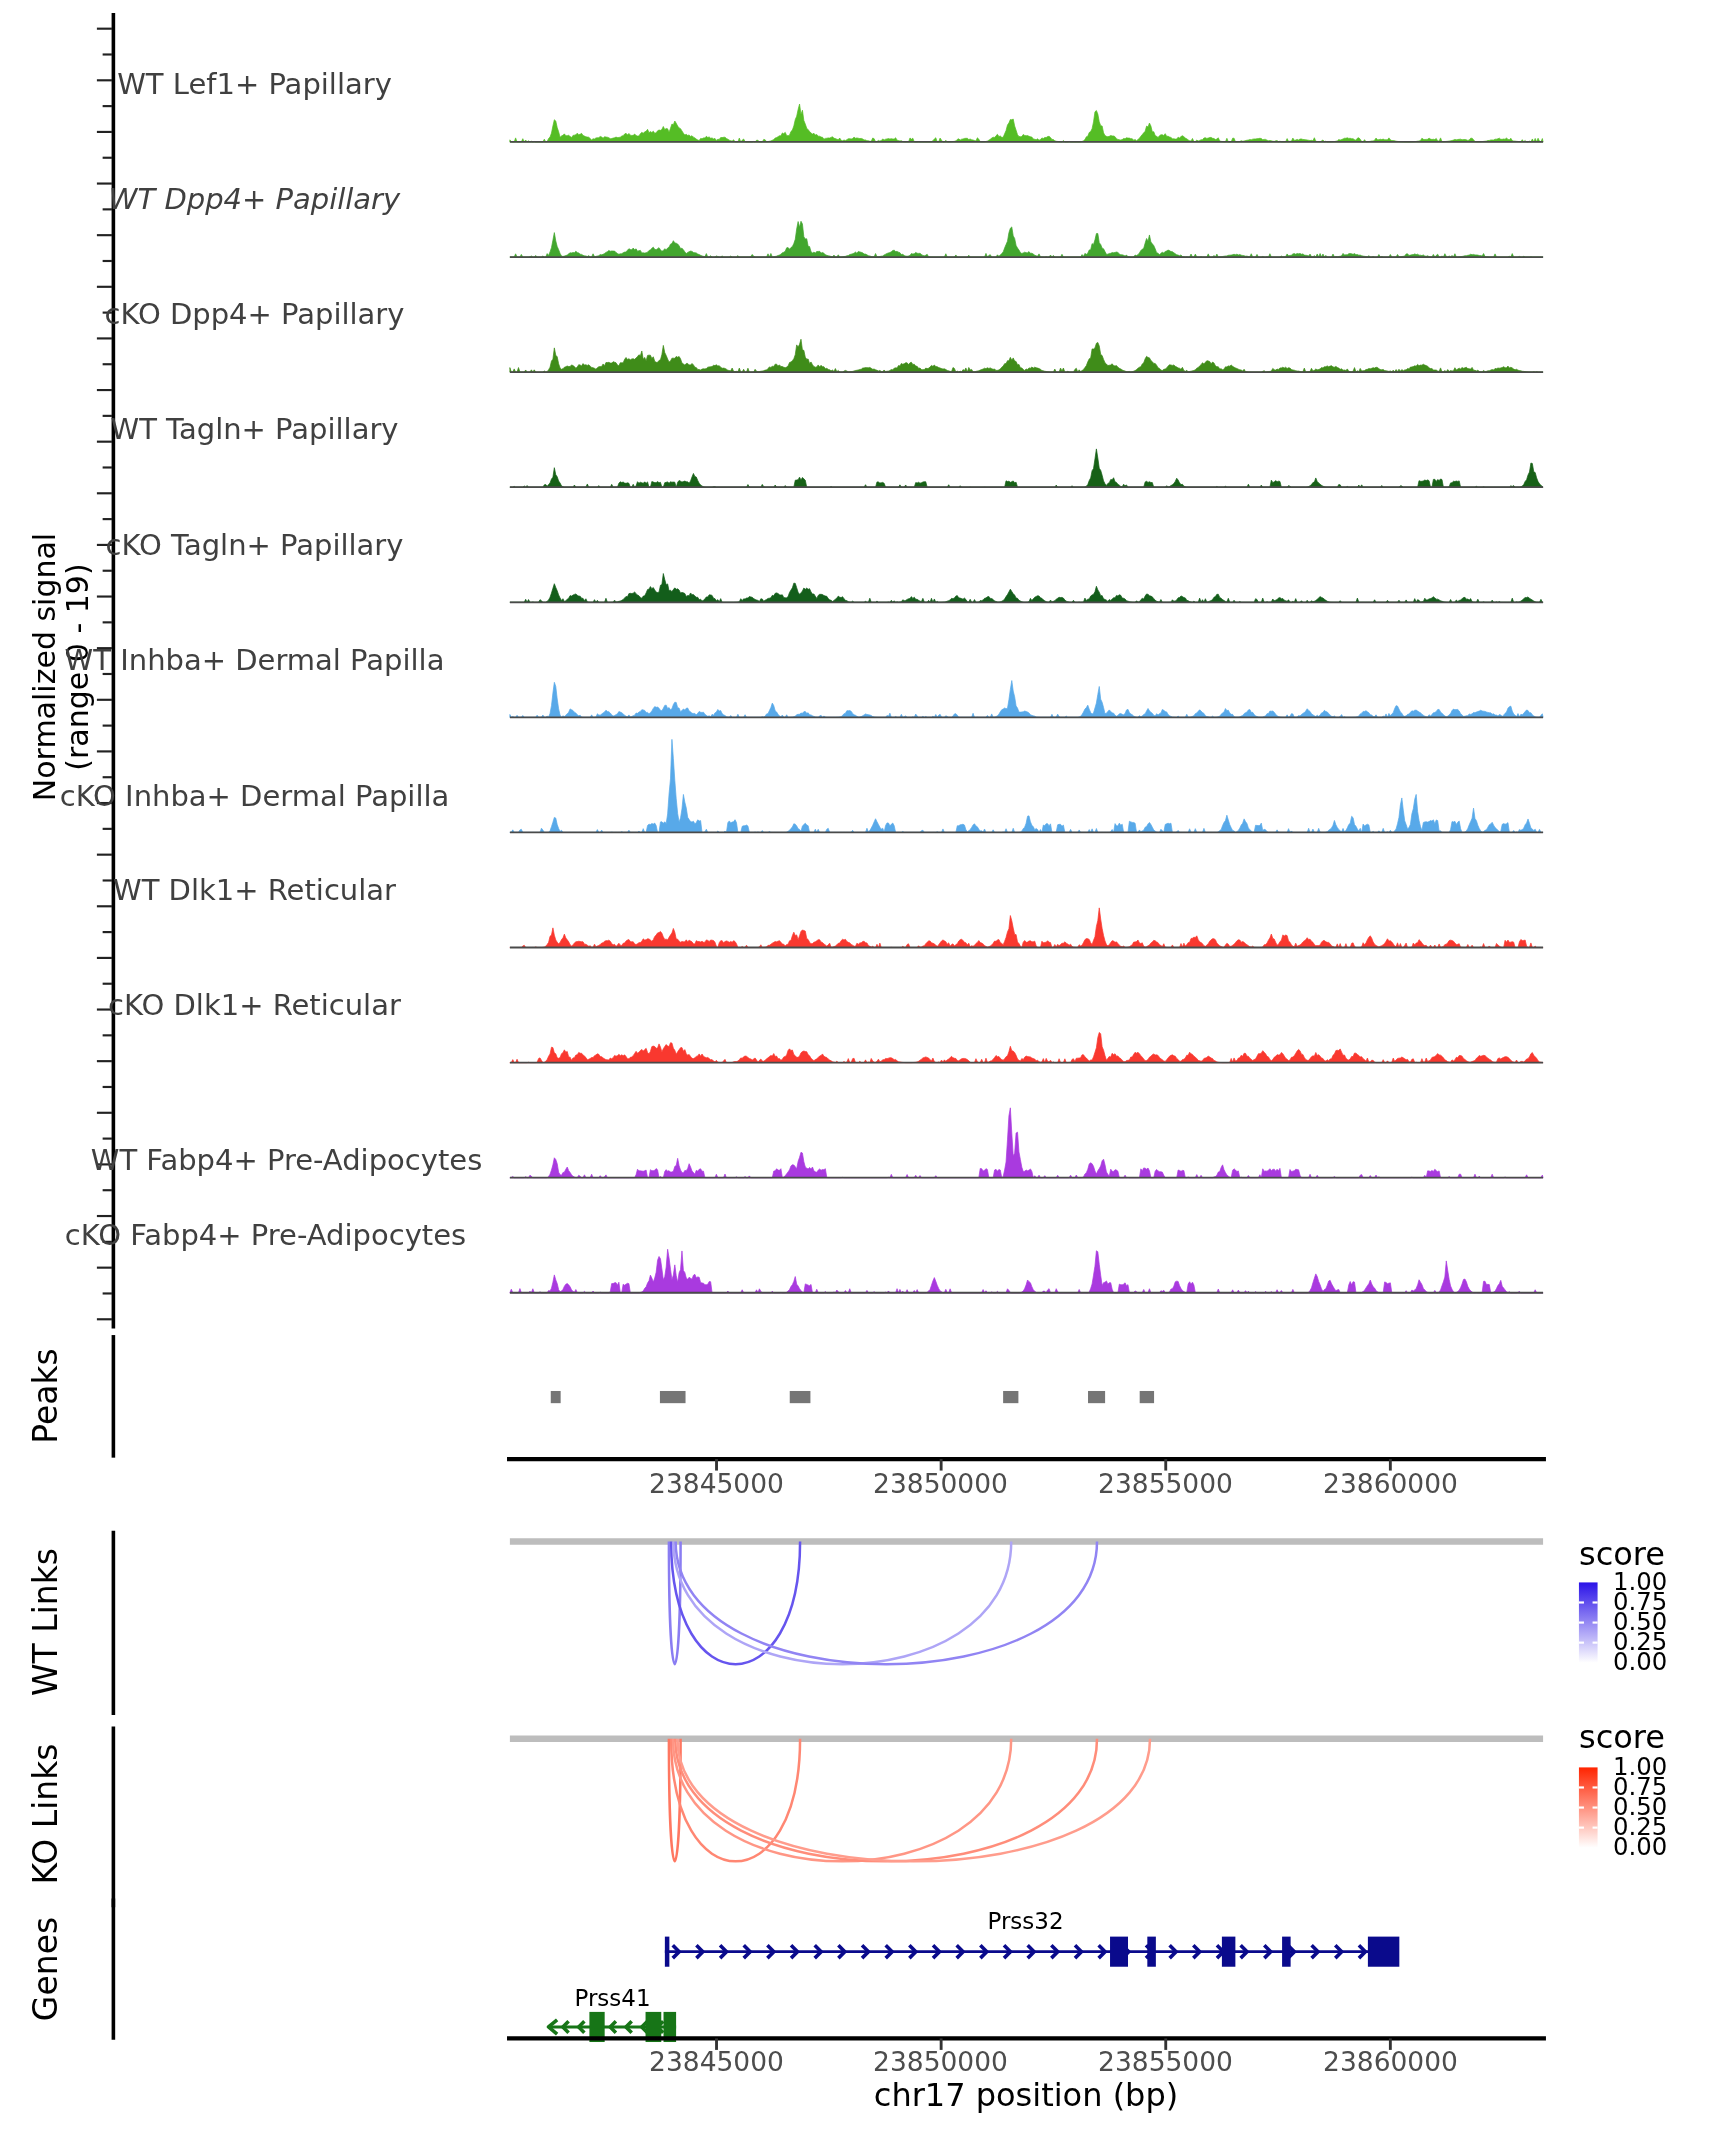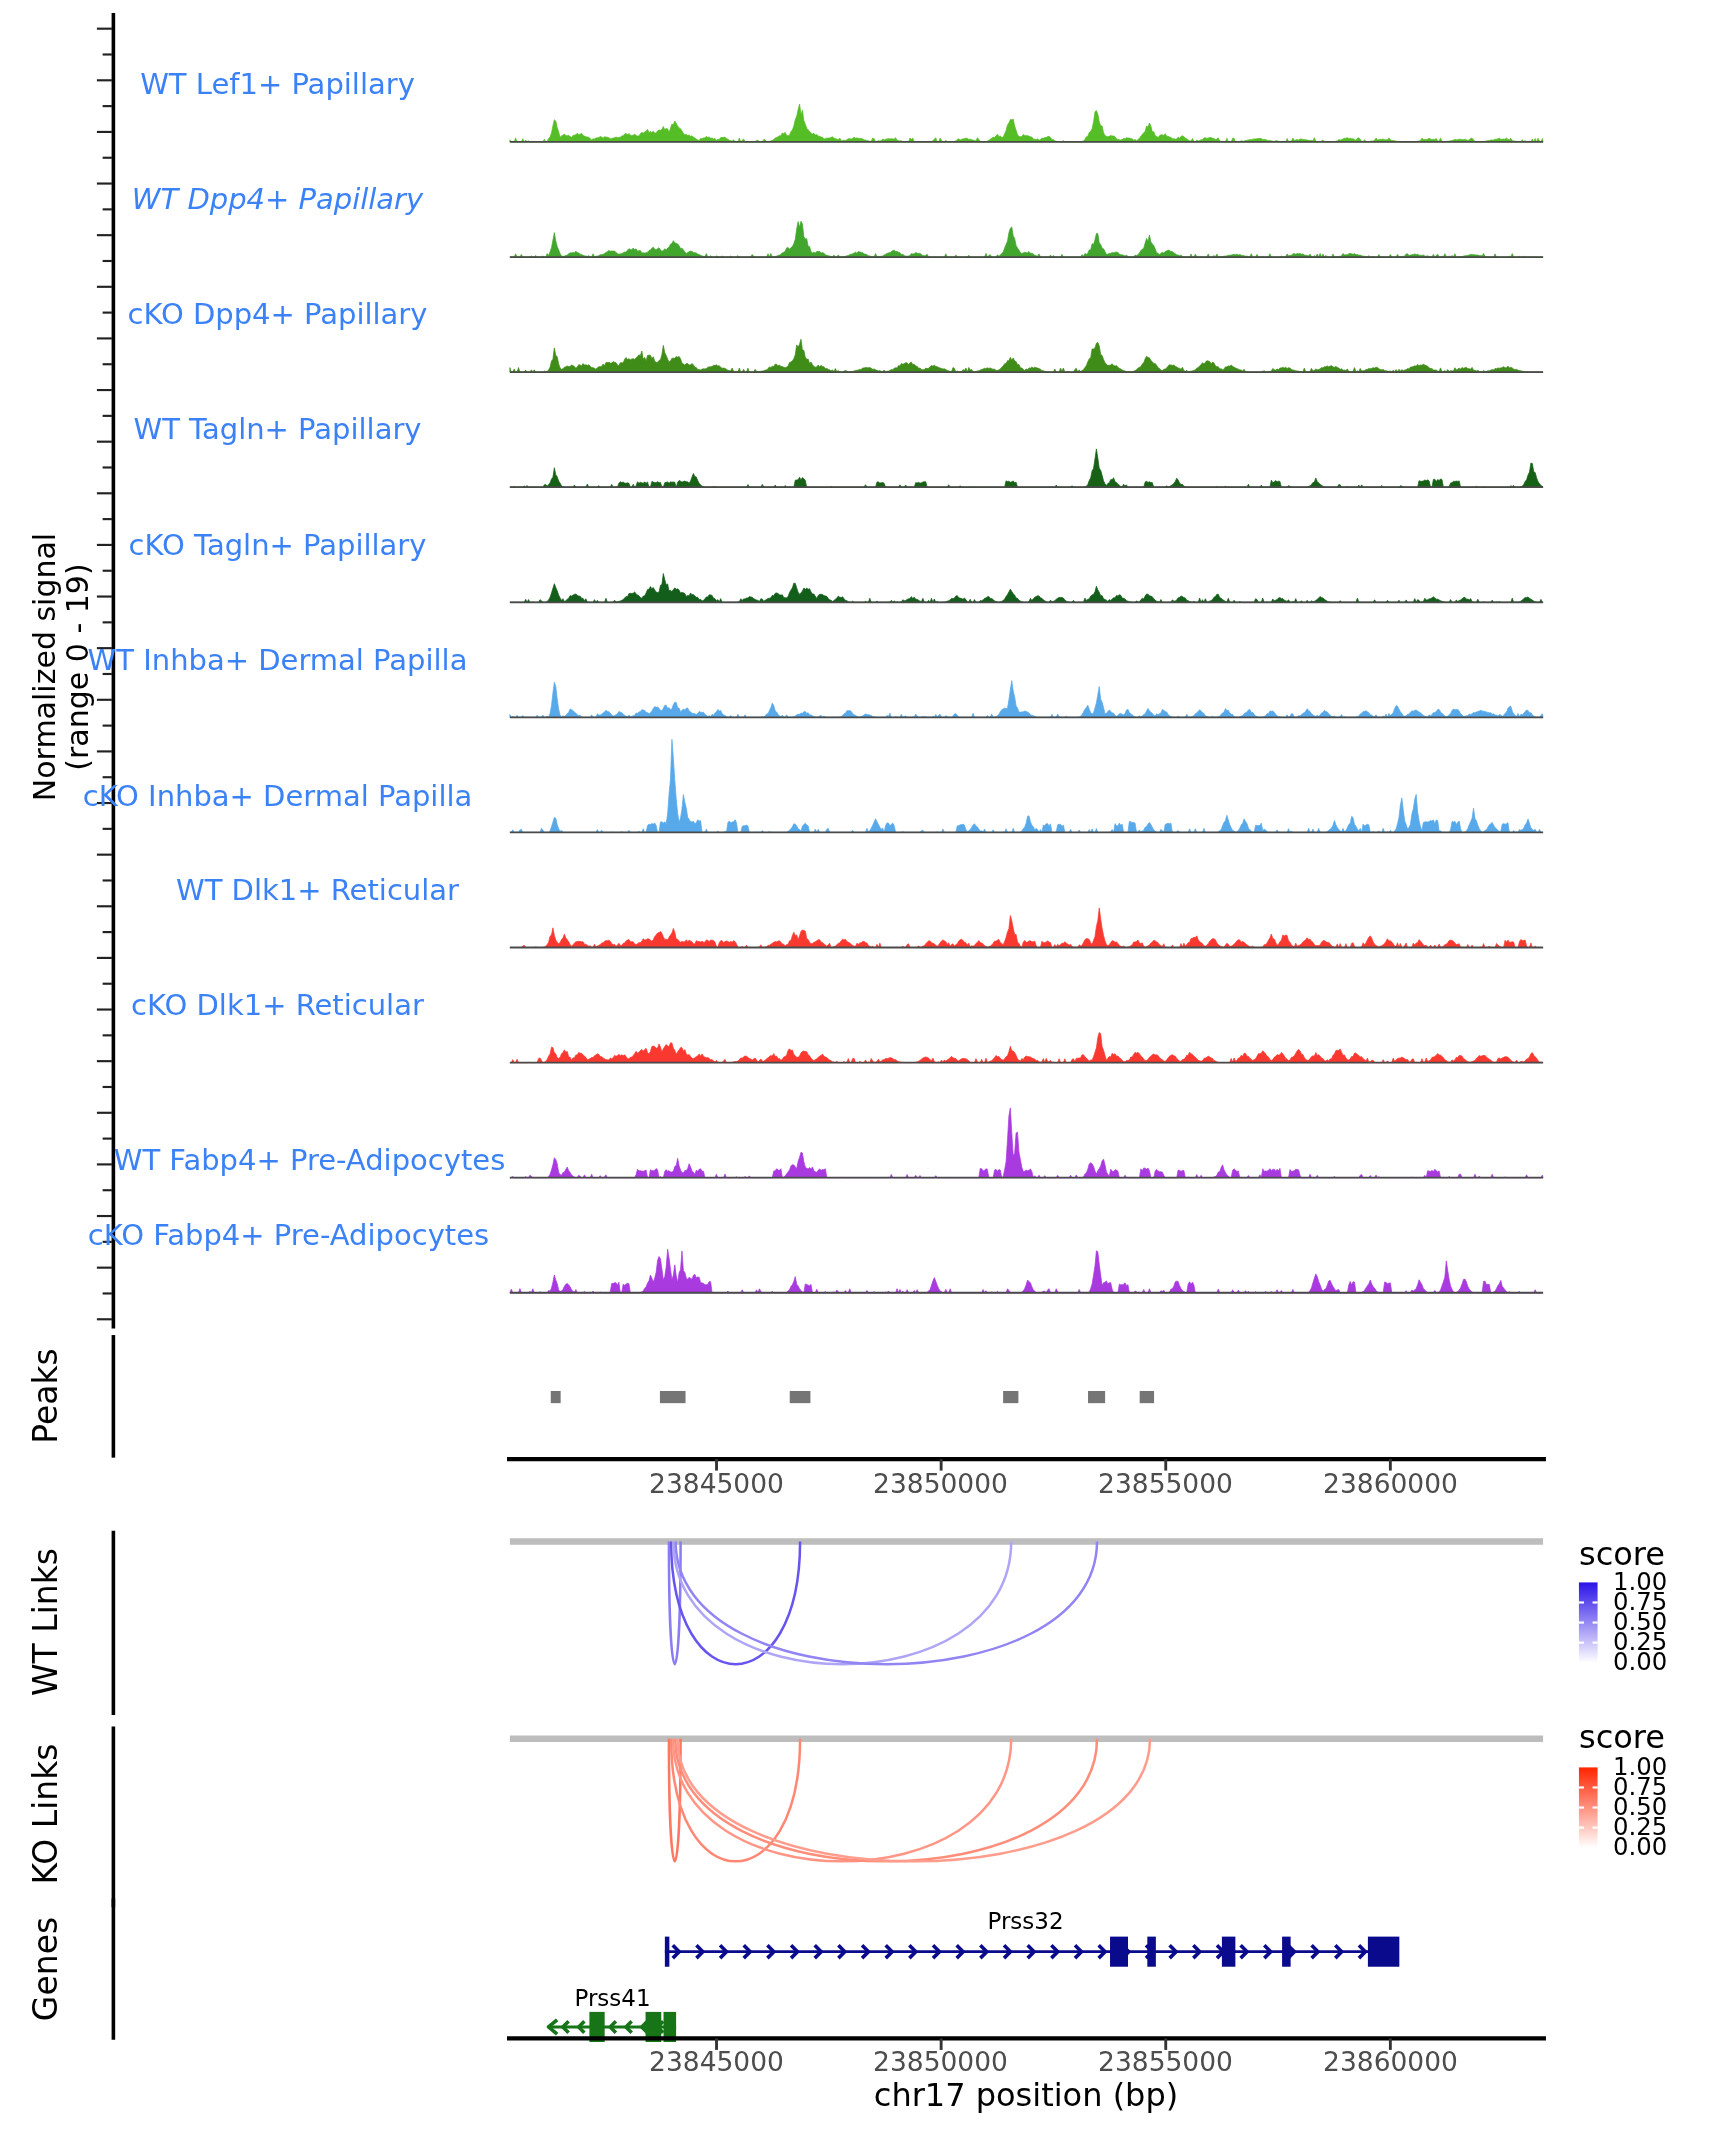--- a/index.html
+++ b/index.html
@@ -1,20 +1,20 @@
 <!DOCTYPE html>
 <html style="font-size:11.5px"><head>
 <meta charset="utf-8">
 <style>
   html,body{margin:0;padding:0;background:#fff;}
   .figure{position:relative;width:1721px;height:2151px;background:#fff;overflow:hidden;
           font-family:"DejaVu Sans","Liberation Sans",sans-serif;}
   svg{position:absolute;left:0;top:0;}
   .tracklabel{position:absolute;left:0;width:509px;text-align:center;font-size:29px;
-              line-height:29px;color:#3b82f6;white-space:nowrap;padding-left:23px;}
+              line-height:29px;color:#404040;white-space:nowrap;}
   .plabel{position:absolute;width:215px;height:34px;line-height:34px;text-align:center;
           transform:rotate(-90deg);font-size:33px;color:#000;}
   .ylab{position:absolute;width:645px;height:34px;line-height:34px;text-align:center;
         transform:rotate(-90deg);font-size:30px;color:#000;}
   .ticklabel{position:absolute;width:215px;text-align:center;font-size:26.5px;line-height:26.5px;
              color:#4d4d4d;white-space:nowrap;}
   .legtitle{position:absolute;left:1579px;width:158px;font-size:32px;line-height:33px;color:#000;}
   .leglab{position:absolute;left:1613px;width:100px;font-size:24.4px;line-height:24.4px;color:#000;}
   .genelabel{position:absolute;width:215px;text-align:center;font-size:23px;line-height:23px;color:#000;}
   .xlab{position:absolute;left:811px;top:2079px;width:430px;text-align:center;
@@ -173,21 +173,21 @@
   <div class="ylab" style="left:-245px;top:650px;">(range 0 - 19)</div>
 
   <div id="track-labels">
       <div class="tracklabel" style="top: 70px;">WT Lef1+ Papillary</div>
       <div class="tracklabel" style="top: 185px; font-style: italic;">WT Dpp4+ Papillary</div>
       <div class="tracklabel" style="top: 300px;">cKO Dpp4+ Papillary</div>
       <div class="tracklabel" style="top: 415px;">WT Tagln+ Papillary</div>
       <div class="tracklabel" style="top: 531px;">cKO Tagln+ Papillary</div>
       <div class="tracklabel" style="top: 646px;">WT Inhba+ Dermal Papilla</div>
       <div class="tracklabel" style="top: 782px; text-align: center;">cKO Inhba+ Dermal Papilla</div>
-      <div class="tracklabel" style="top: 876px; margin-left: 40px;">WT Dlk1+ Reticular</div>
+      <div class="tracklabel" style="top: 876px;">WT Dlk1+ Reticular</div>
       <div class="tracklabel" style="top: 991px;">cKO Dlk1+ Reticular</div>
       <div class="tracklabel" style="top: 1146px; margin-left: 32px;">WT Fabp4+ Pre-Adipocytes</div>
       <div class="tracklabel" style="top: 1221px; margin-left: 11px;">cKO Fabp4+ Pre-Adipocytes</div>
     </div>
 
   <div class="plabel" style="left:-62px;top:1379px;">Peaks</div>
   <div class="plabel" style="left:-62px;top:1605px;">WT Links</div>
   <div class="plabel" style="left:-62px;top:1797px;">KO Links</div>
   <div class="plabel" style="left:-62px;top:1952px;">Genes</div>
 

